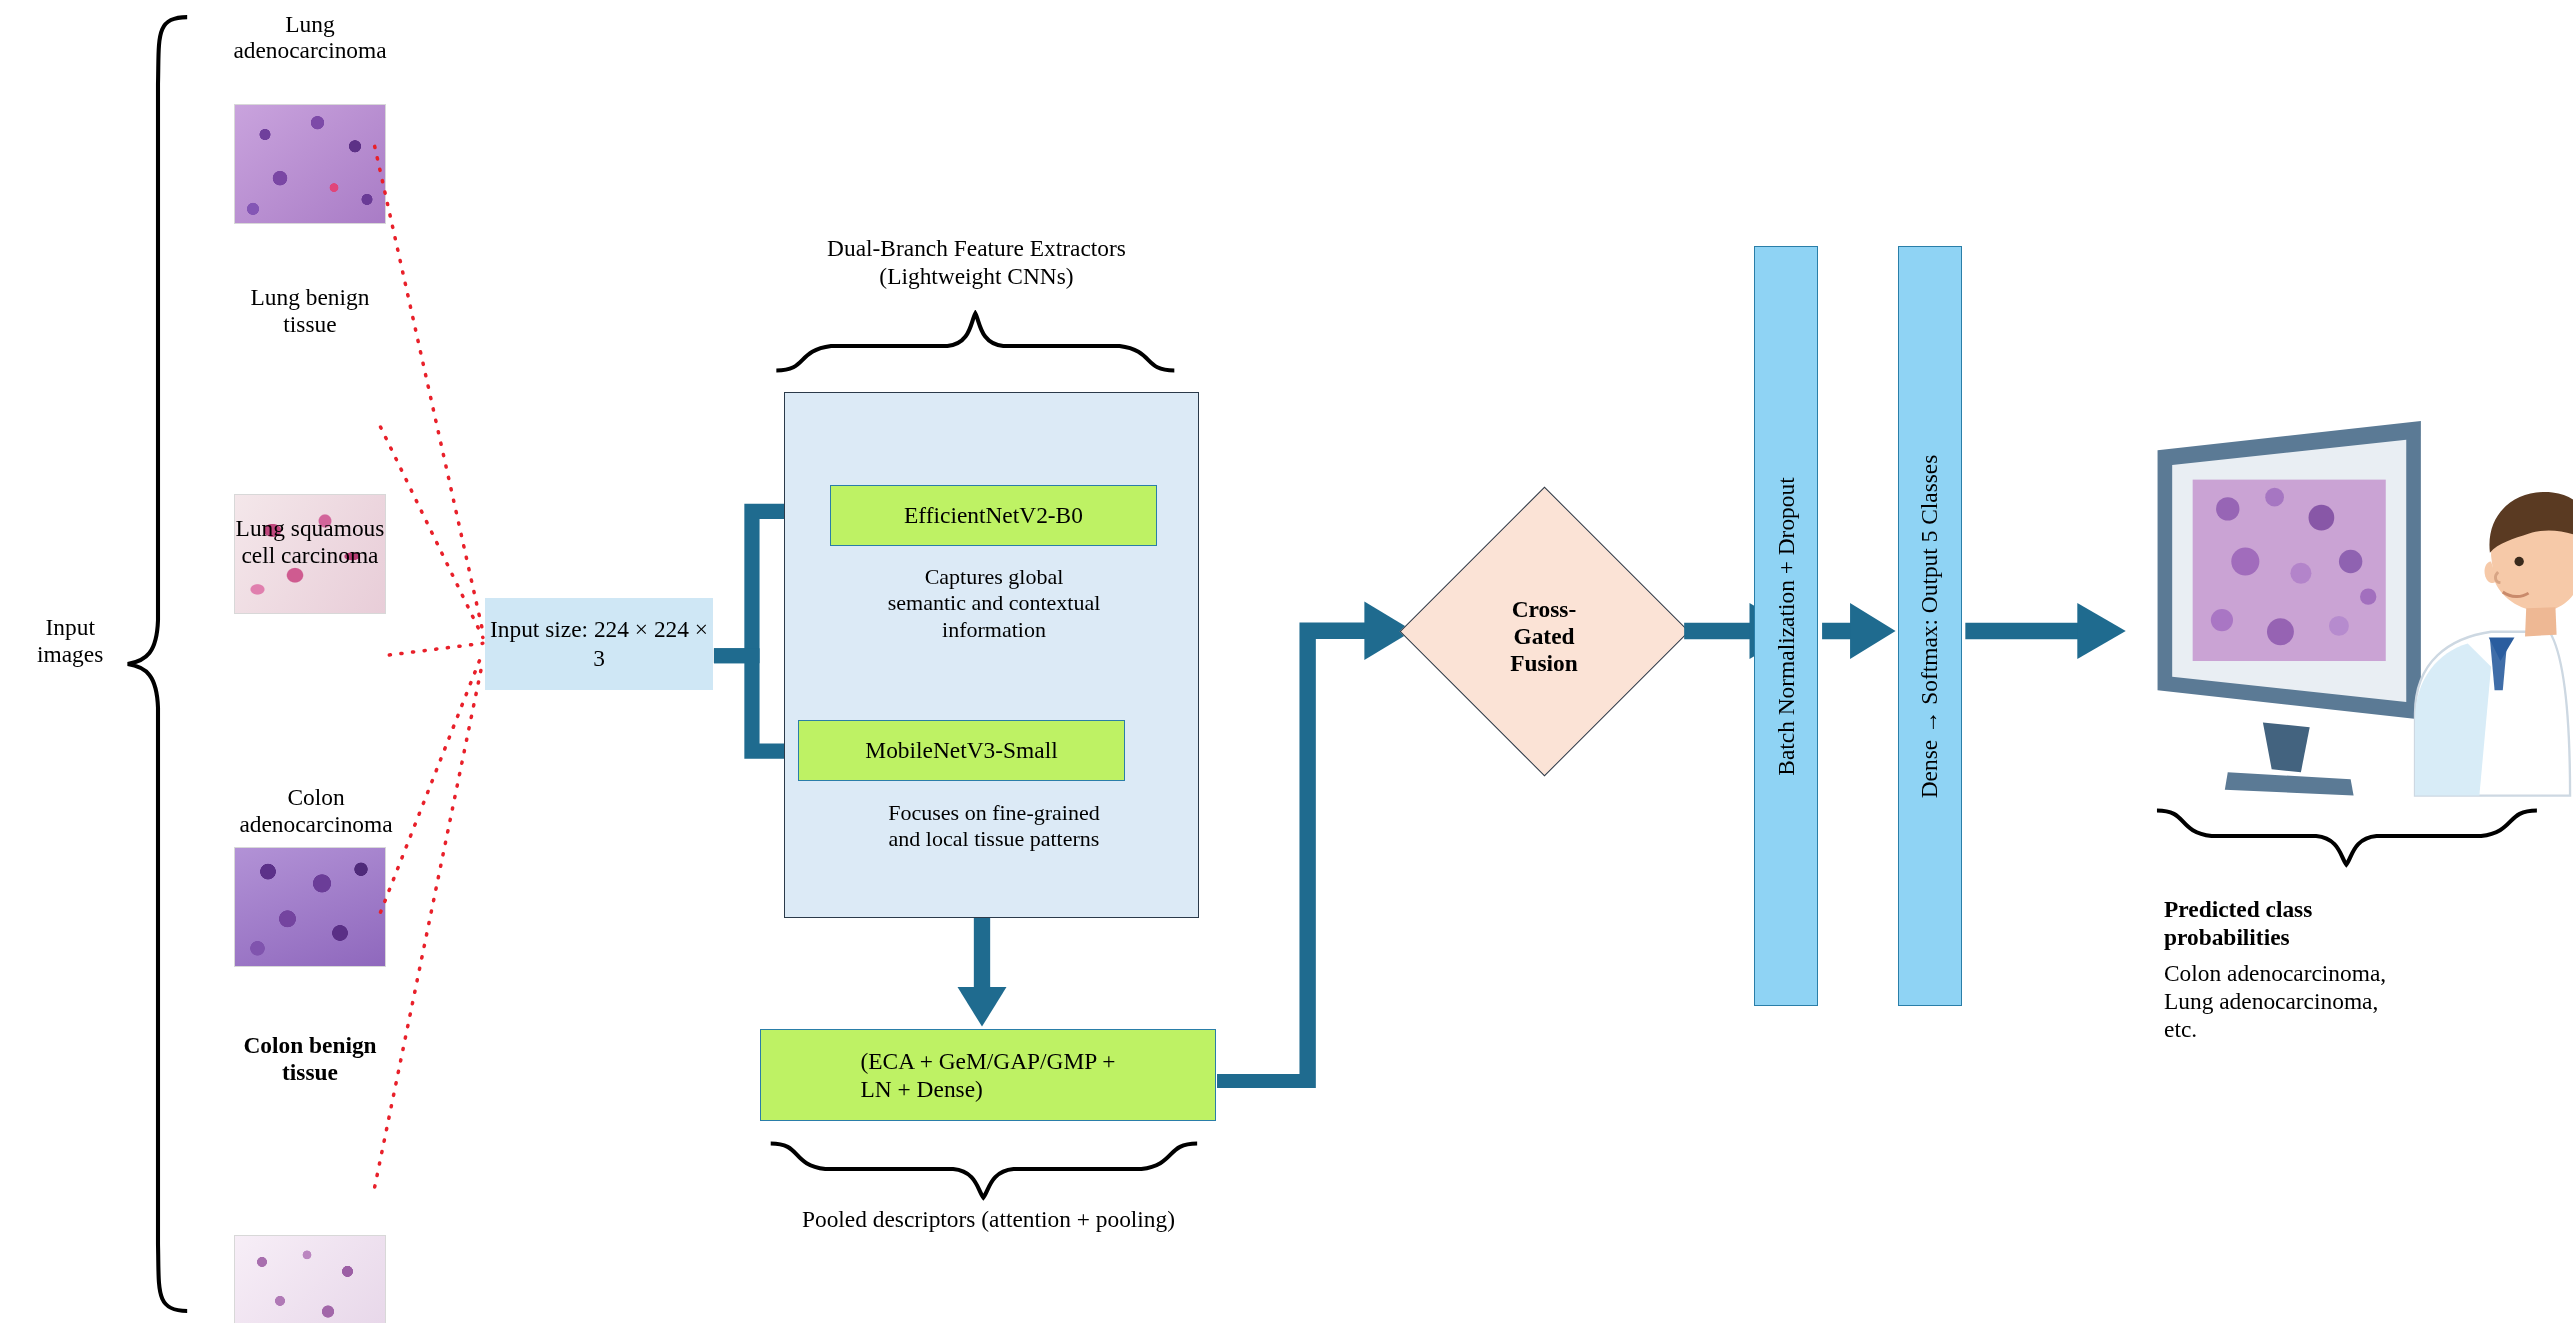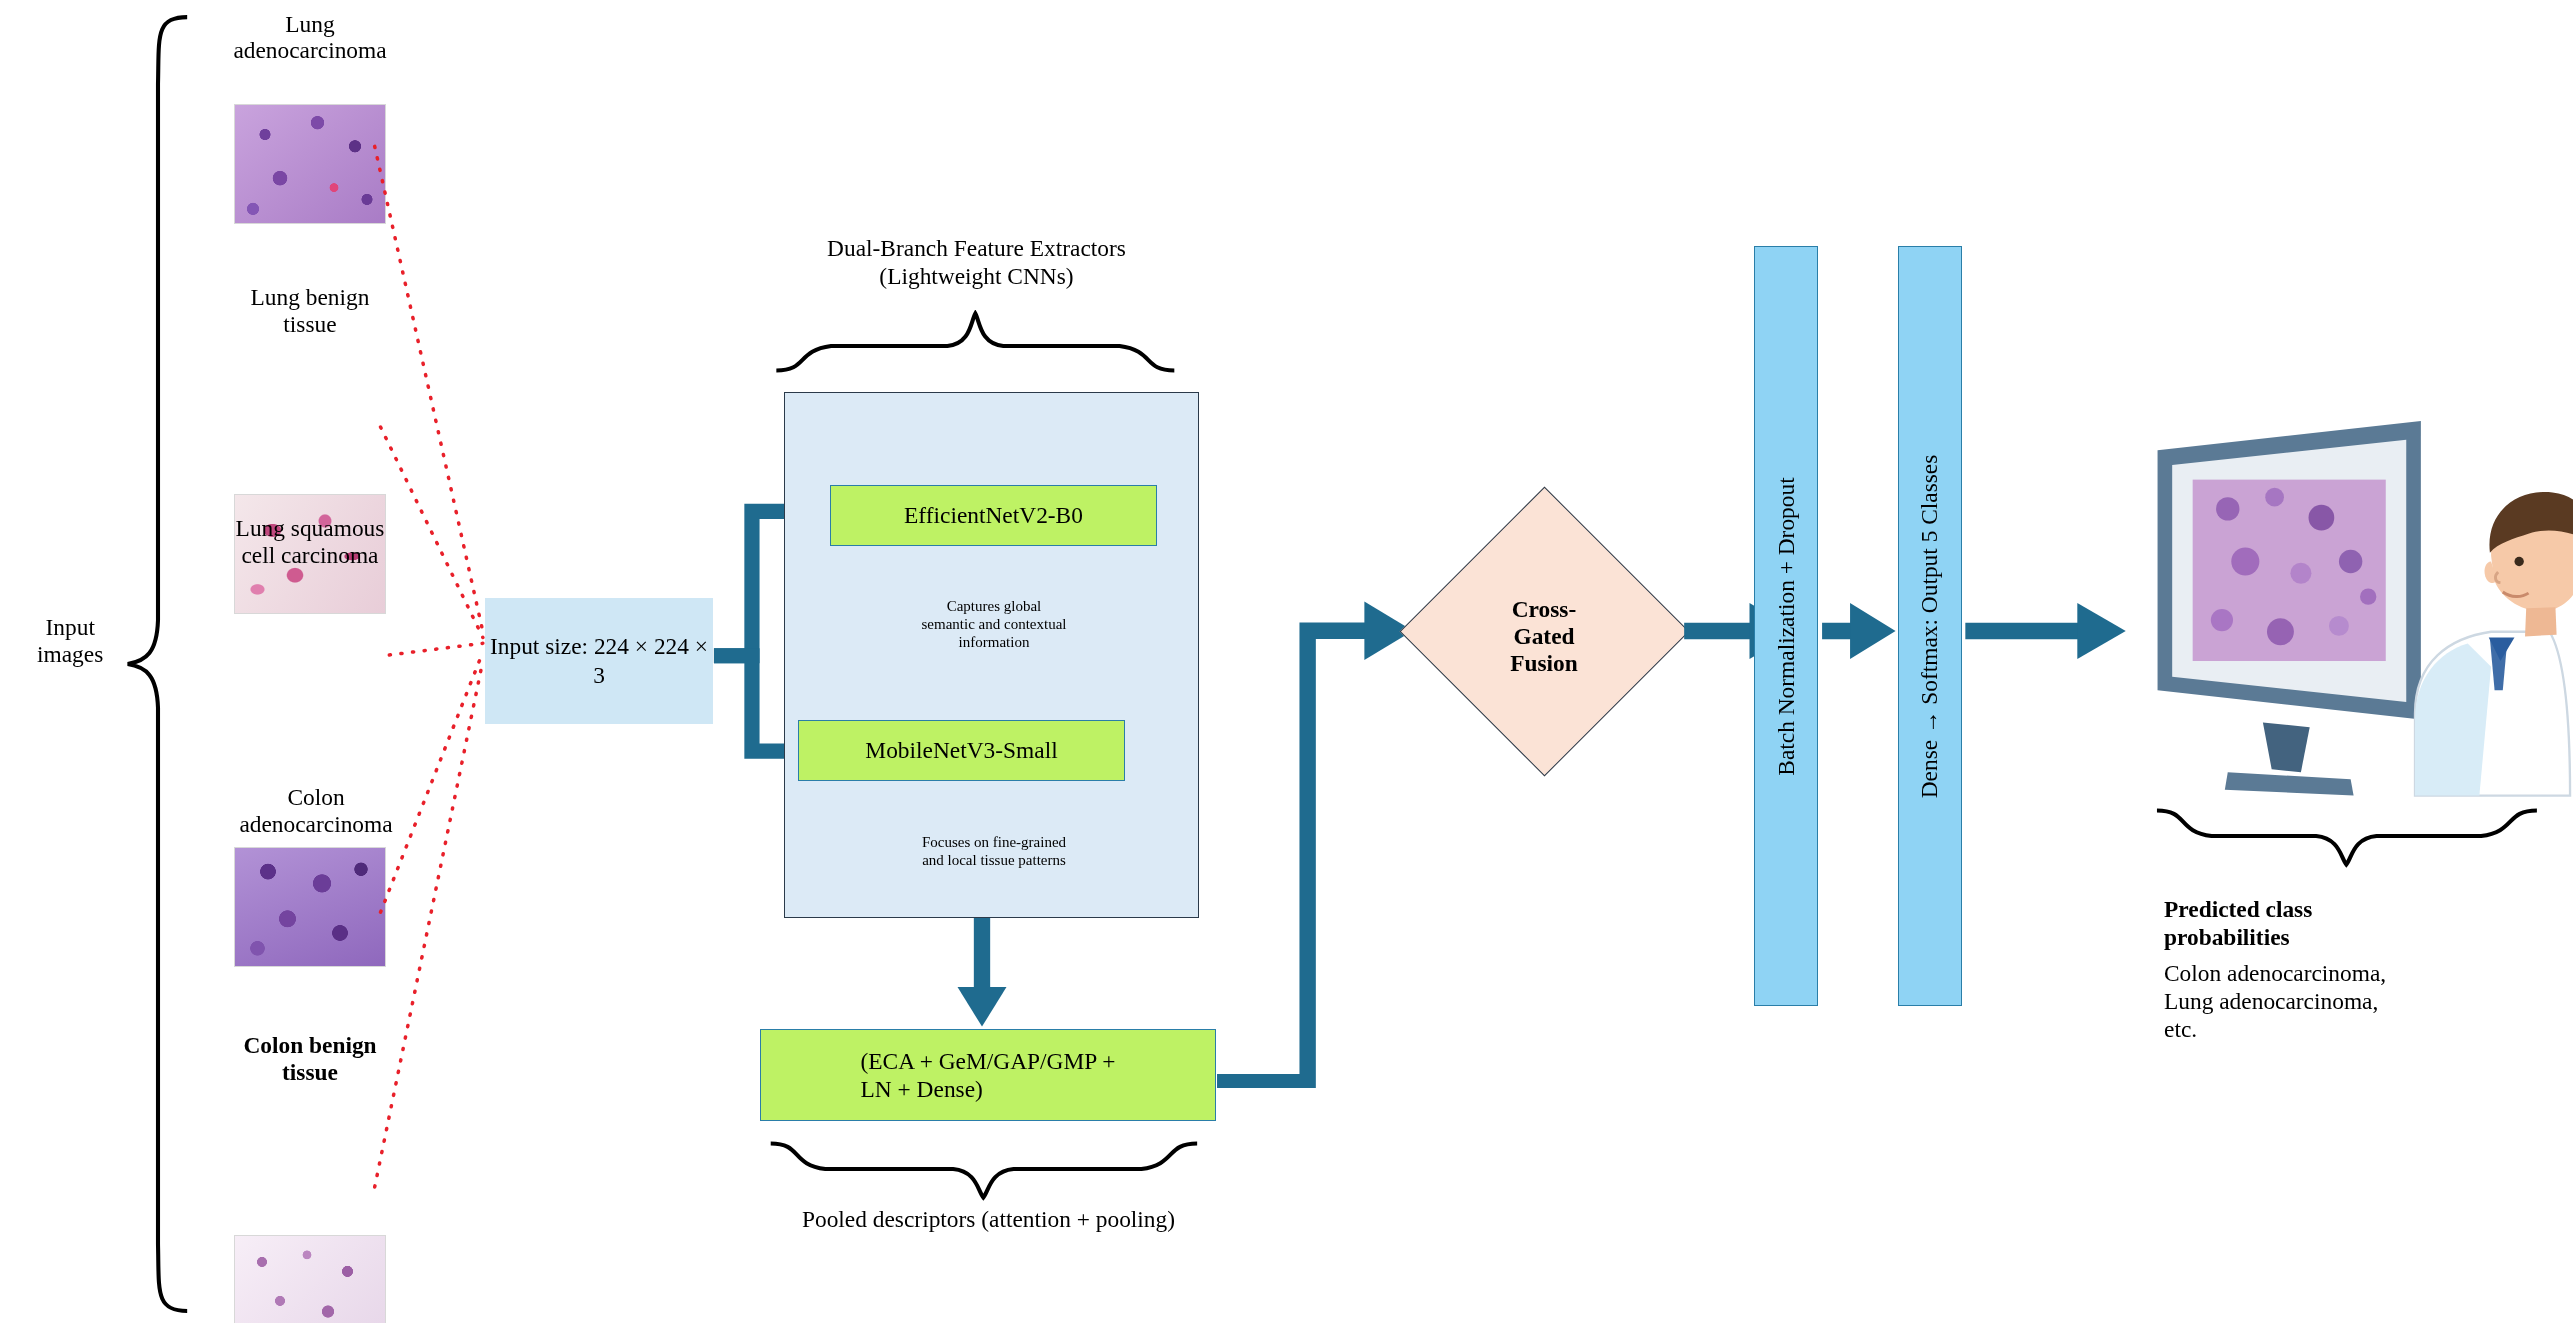--- a/index.html
+++ b/index.html
@@ -133,25 +133,24 @@
     white-space: pre-line;
     width: 100%;
   }
   .caption {
     font-size: 23.4px;
     text-align: center;
     line-height: 1.2;
     white-space: pre-line;
   }
   .panel-text {
-    font-size: 15px;
+    font-size: 22px;
     text-align: center;
     line-height: 1.2;
     white-space: pre-line;
-    margin-top: 33px;
   }
   .pred-title {
     font-weight: bold;
     font-size: 23.4px;
     line-height: 1.2;
     white-space: pre-line;
   }
   .pred-body {
     font-size: 23.4px;
     line-height: 1.2;
@@ -194,21 +193,21 @@
   <svg class="abs" style="left:363px; top:76px; width:152px; height:1158px;" viewBox="0 0 260 1980" width="152" height="1158">
     <g stroke="#e8202a" stroke-width="6" stroke-dasharray="2 18" stroke-linecap="round" fill="none">
       <line x1="20" y1="120" x2="205" y2="950"></line>
       <line x1="30" y1="600" x2="205" y2="960"></line>
       <line x1="45" y1="990" x2="205" y2="970"></line>
       <line x1="30" y1="1430" x2="205" y2="985"></line>
       <line x1="20" y1="1900" x2="205" y2="1000"></line>
     </g>
   </svg>
 
-  <div class="abs input-size-box" style="left:485px; top:598px; width:228px; height:126px;">Input size:
+  <div class="abs input-size-box" style="left:485px; top:598px; width:228px; height:92px;">Input size:
 224 × 224 × 3</div>
 
   <svg class="abs" style="left:711px; top:485px; width:193px; height:345px;" viewBox="0 0 330 590" width="193" height="345">
     <g fill="none" stroke="#1f6b8f" stroke-width="26" stroke-linejoin="miter">
       <path d="M5 292 L70 292 L70 45 L245 45"></path>
       <path d="M5 292 L70 292 L70 455 L245 455"></path>
     </g>
     <polygon points="245,5 320,45 245,85" fill="#1f6b8f"></polygon>
     <polygon points="245,415 320,455 245,495" fill="#1f6b8f"></polygon>
   </svg>

